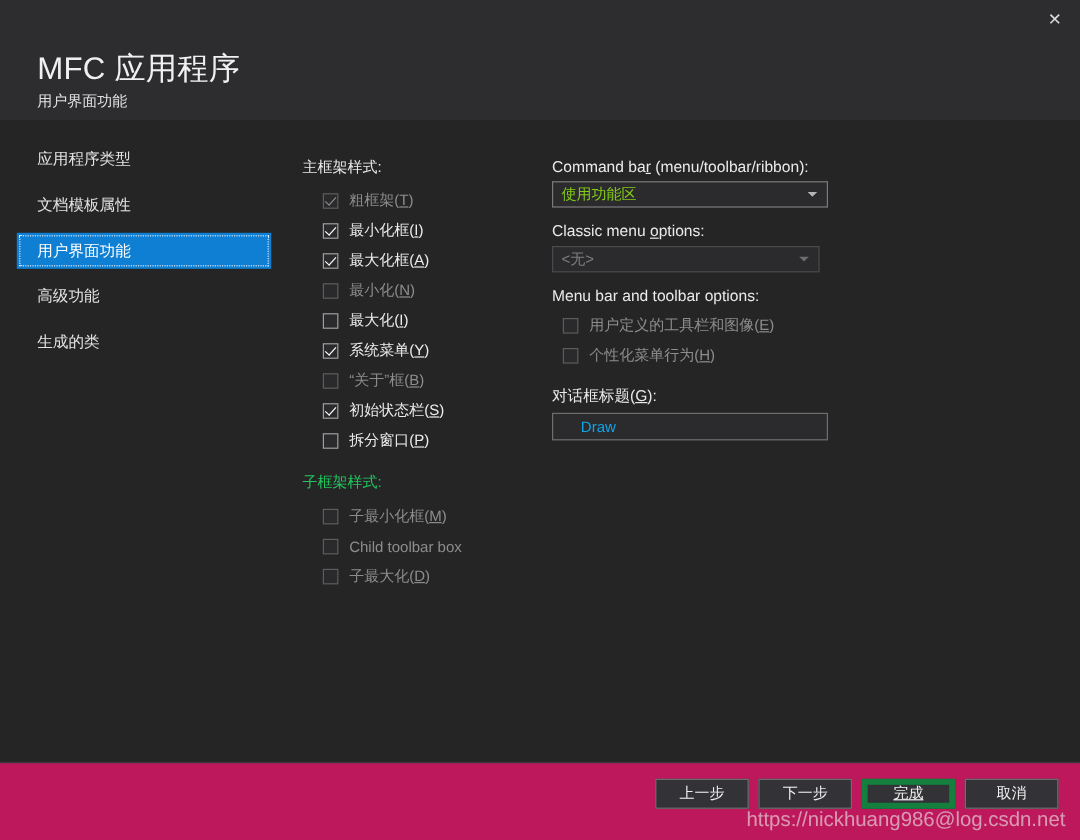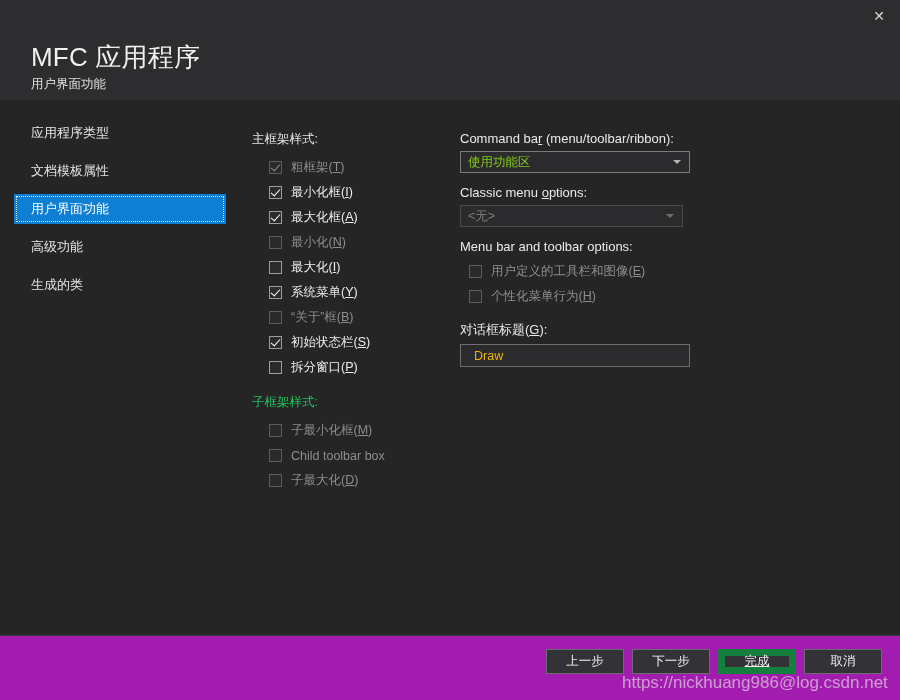--- a/index.html
+++ b/index.html
@@ -130,46 +130,46 @@
     border-top: 4px solid #b5b5b5;
     margin-top: -2px;
   }
   .combo.disabled .arrow { border-top-color: #6d6d6d; }
 
   .textfield {
     height: 23px; width: 230px;
     background: #2b2b2d;
     border: 1px solid #6e6e6e;
     display: flex; align-items: center;
-    padding-left: 13px;
-    font-size: 12.5px; color: #eab308;
+    padding-left: 23px;
+    font-size: 12.5px; color: #0ea5e9;
     white-space: nowrap;
   }
 
   
   .footer {
     position: absolute; left: 0; bottom: 0;
     width: 900px; height: 65px;
-    background: #a21caf;
+    background: #be185d;
     border-top: 1px solid #3a3a3d;
     padding-left: 32px;
   }
   .btn-row {
     position: absolute; right: 18px; top: 13px;
     display: flex; gap: 8px;
   }
   .btn {
     width: 78px; height: 25px;
     background: #333337;
     border: 1px solid #6d6d70;
     color: #f0f0f0; font-size: 12.5px;
     display: flex; align-items: center; justify-content: center;
     cursor: pointer; white-space: nowrap;
   }
-  .btn.focused { border: 7px solid #15803d; text-decoration: underline; }
+  .btn.focused { border: 5px solid #15803d; text-decoration: underline; }
 
   
   .wm {
     position: absolute;
     font-size: 17px;
     color: rgba(232,232,232,0.62);
     white-space: nowrap;
     pointer-events: none;
     font-family: "Liberation Sans", sans-serif;
   }

